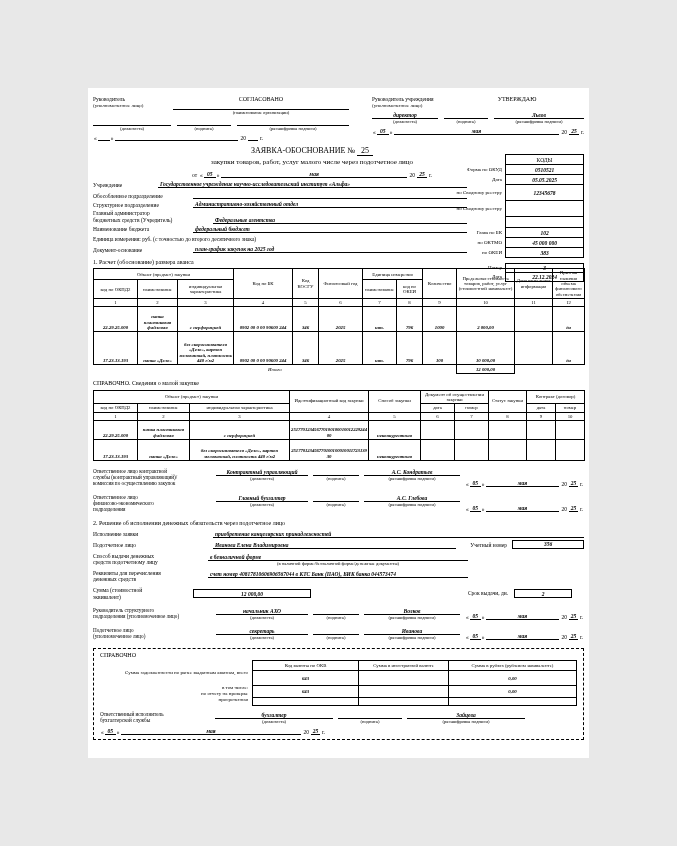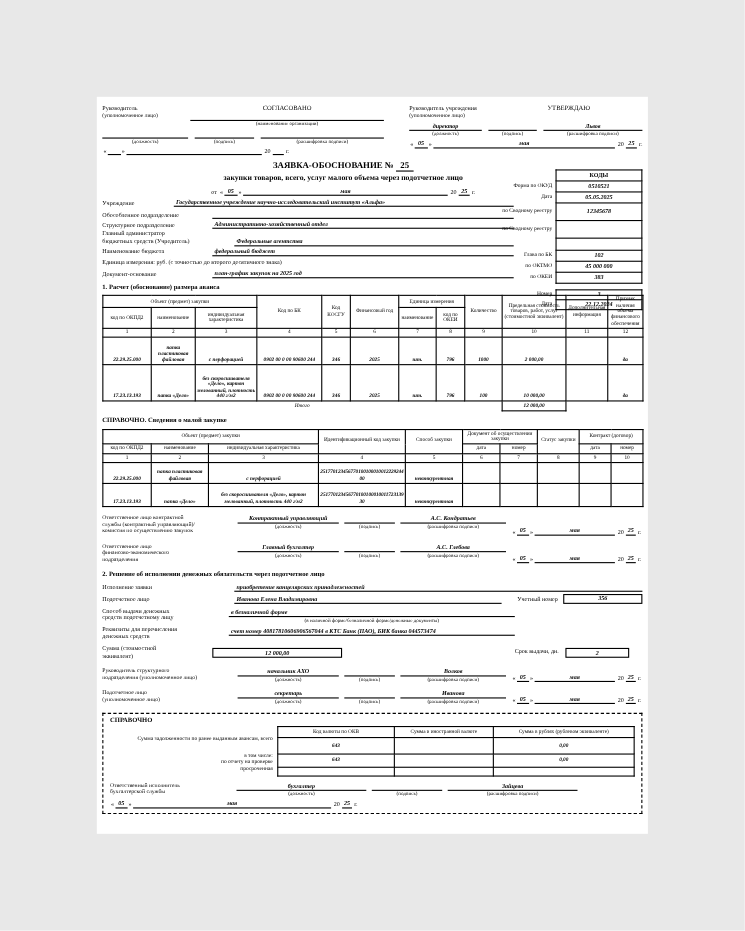--- a/index.html
+++ b/index.html
@@ -3,21 +3,21 @@
 <meta charset="utf-8">
 <style>
   *{box-sizing:border-box;margin:0;padding:0}
   html,body{width:677px;height:846px}
   body{background:#e8e8e8;font-family:"Liberation Serif",serif;color:#000;position:relative}
   .page{position:absolute;left:88px;top:88px;width:501px;height:670px;background:#fff;overflow:hidden}
   .in{position:relative;padding:8px 5px 0 5px;height:100%}
   .s5{font-size:5px;line-height:1.15}
   .s55{font-size:5.5px;line-height:1.2}
   .s6{font-size:6px;line-height:1.2}
-  .b{font-weight:bold}
+  .b{font-weight:normal}
   .v{font-weight:bold;font-style:italic;font-size:5.5px}
   .ctr{text-align:center}
   .cap{font-size:4.6px;text-align:center;line-height:1.1;color:#000}
   .ln{border-bottom:1.2px solid #000;min-height:8px;display:flex;align-items:flex-end;justify-content:center}
   .lnl{border-bottom:1.2px solid #000;min-height:8px;display:flex;align-items:flex-end;justify-content:flex-start;padding-left:2px}
   .row{display:flex}
   .grow{flex:1}
   
   .dt{display:flex;align-items:flex-end;font-size:5.5px;line-height:1.1}
   .dt .q{padding:0 1px}
@@ -137,21 +137,21 @@
         <span style="padding-left:2px">г.</span>
       </div>
     </div>
   </div>
 
   <div style="width:438px;margin-top:5px" class="ctr">
     <div style="font-size:8px" class="b">
       <span>ЗАЯВКА-ОБОСНОВАНИЕ №</span>
       <span class="du b" style="width:16px;font-size:8px">25</span>
     </div>
-    <div style="font-size:7px;margin-top:2px" class="b">закупки товаров, всего, услуг малого объема через подотчетное лицо</div>
+    <div style="font-size:7px;margin-top:2px" class="b">закупки товаров, работ, услуг малого числе через подотчетное лицо</div>
     <div class="dt" style="margin:5px auto 0 auto;width:240px">
       <span style="padding-right:2px">от</span>
       <span class="q">«</span>
       <span class="du v" style="width:12px">05</span>
       <span class="q">»</span>
       <span class="du v grow">мая</span>
       <span style="padding:0 2px">20</span>
       <span class="du v" style="width:10px">25</span>
       <span style="padding-left:2px">г.</span>
     </div>

